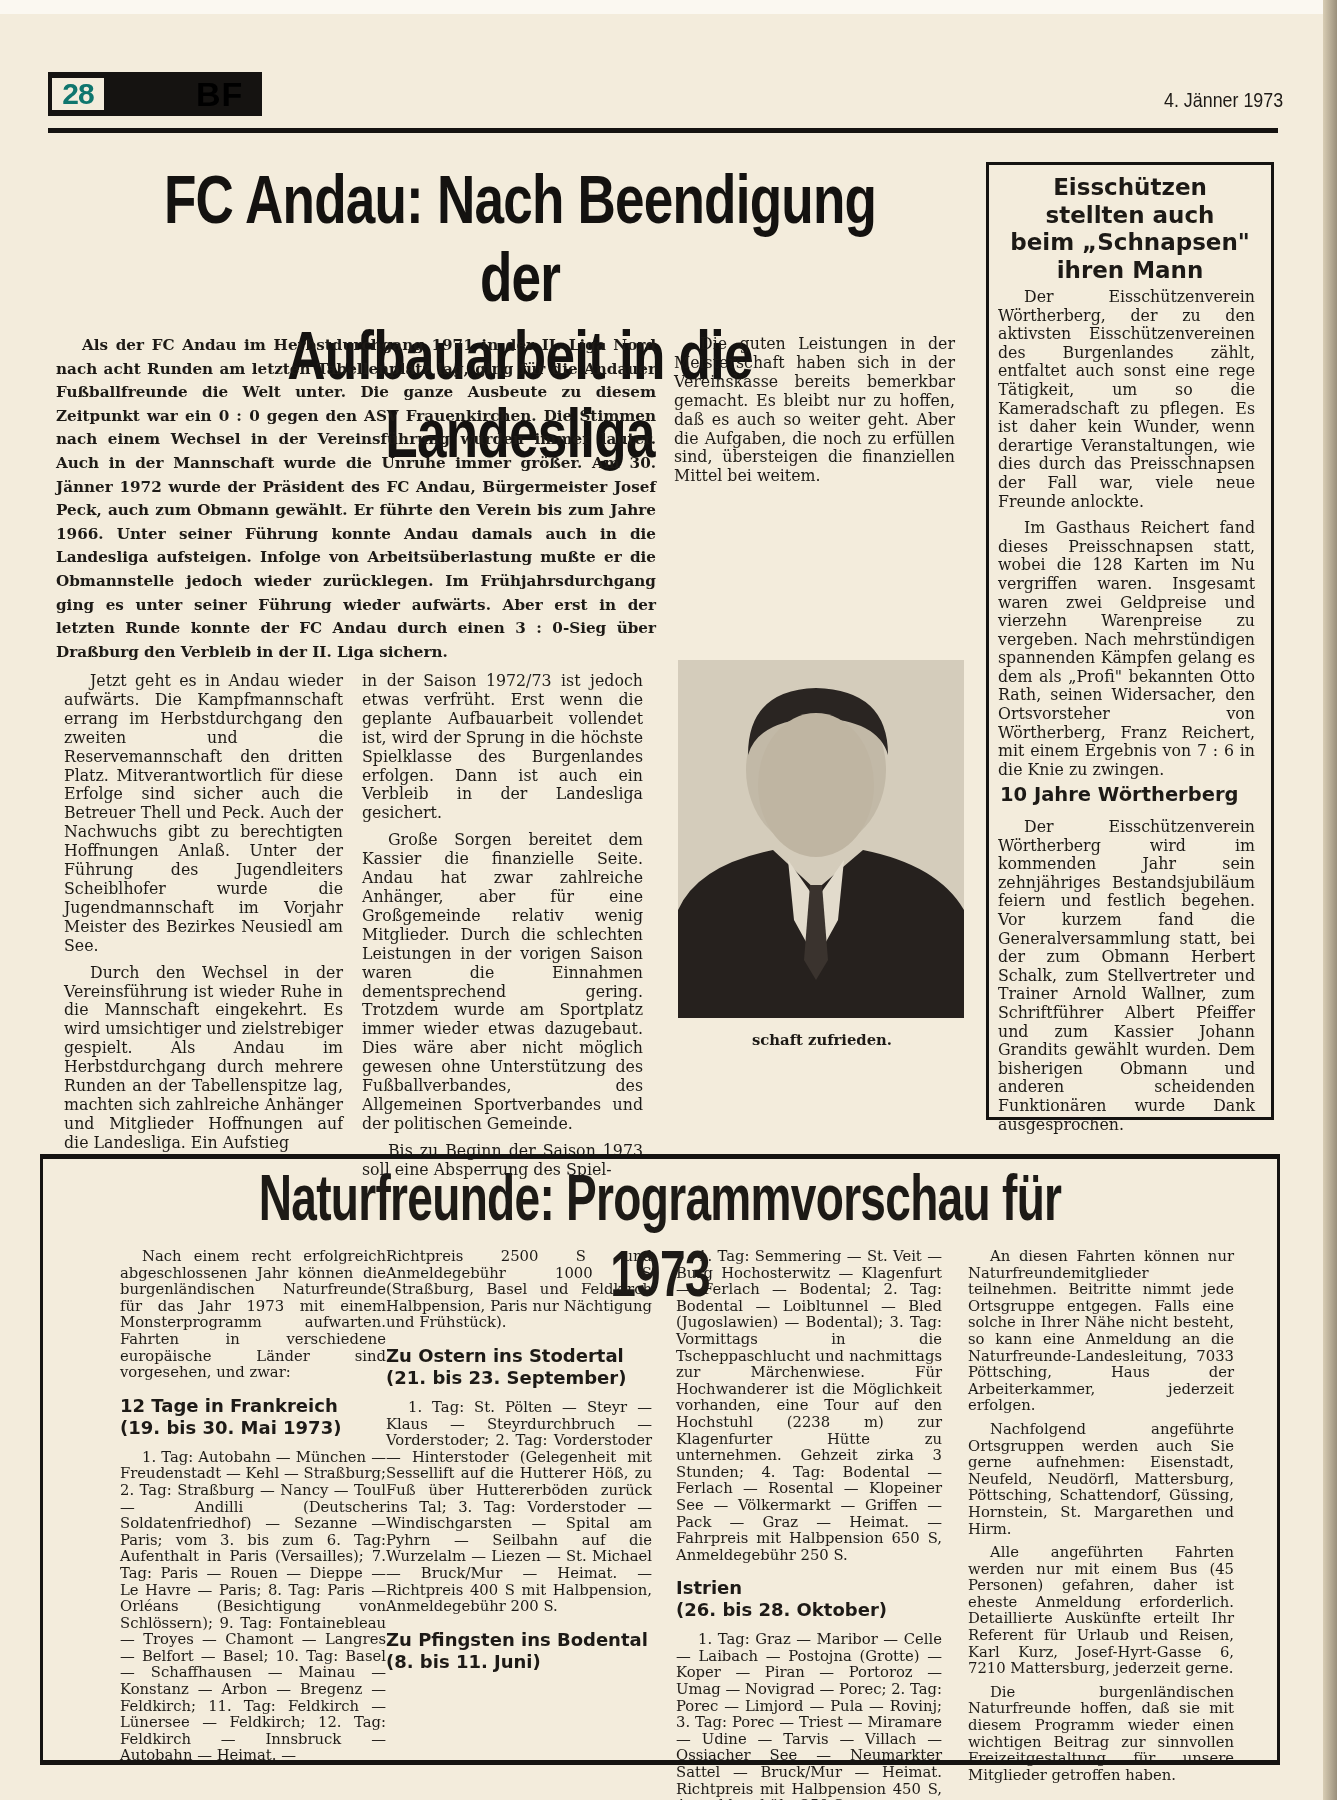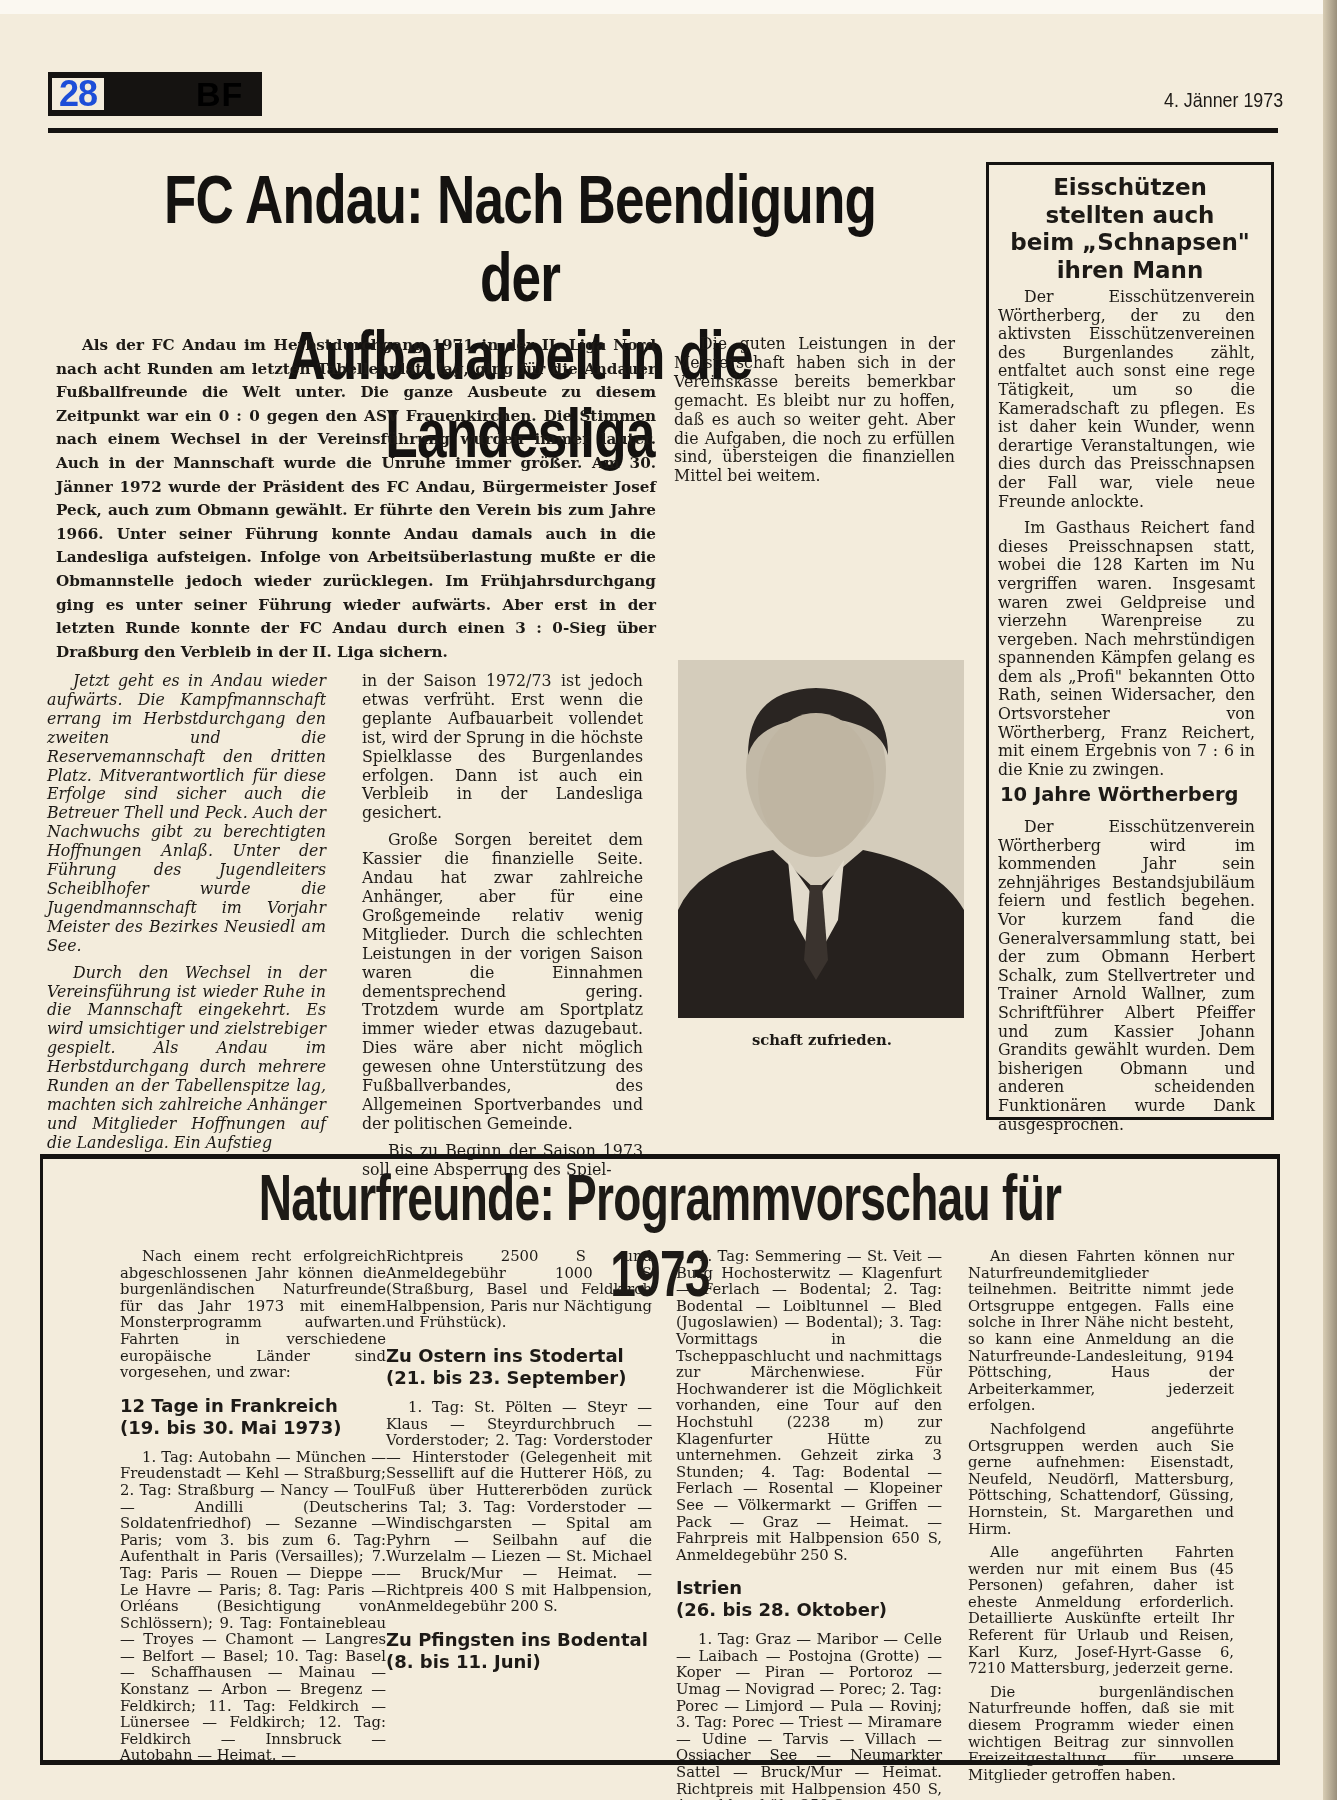--- a/index.html
+++ b/index.html
@@ -8,21 +8,21 @@
     background:#f3ecdc;
     font-family:"DejaVu Serif", serif;
     color:#1d1a16;
   }
   .page-edge { position:absolute; right:0; top:0; width:14px; height:1800px; background:linear-gradient(90deg,#d8cdb4,#9a8f7b); }
   .topshade { position:absolute; left:0; top:0; width:1337px; height:14px; background:#fbf8f1; }
 
   
   .hdr-box { position:absolute; left:48px; top:72px; width:214px; height:44px; background:#151311; }
   .hdr-num { position:absolute; left:50px; top:76px; width:56px; height:36px; background:#f3ecdc; border:2px solid #151311; box-sizing:border-box;
-    font-family:"Liberation Sans", sans-serif; font-weight:bold; font-size:36px; line-height:32px; text-align:center; color:#1d4ed8; letter-spacing:-1px; }
+    font-family:"Liberation Sans", sans-serif; font-weight:bold; font-size:30px; line-height:32px; text-align:center; color:#0f766e; letter-spacing:-1px; }
   .hdr-bf { position:absolute; left:196px; top:76px; font-family:"Liberation Sans", sans-serif; font-weight:bold; font-size:34px; line-height:36px; color:#000000; letter-spacing:1px;}
   .hdr-date { position:absolute; right:54px; top:88px; font-family:"Liberation Sans", sans-serif; font-size:21px; color:#1d1a16; transform:scaleX(0.85); transform-origin:right; }
   .hdr-rule { position:absolute; left:48px; top:128px; width:1230px; height:5px; background:#151311; }
 
   
   .headline { position:absolute; left:60px; top:160px; width:920px; text-align:center;
     font-family:"Liberation Sans", sans-serif; font-weight:bold; font-size:68px; line-height:78px;
     color:#141210; transform:scaleX(0.78); transform-origin:center top; letter-spacing:-1px; }
   .lead { position:absolute; left:56px; top:334px; width:600px; font-weight:bold; font-size:15.2px; line-height:23.6px; text-align:justify; }
   .lead p { margin:0; text-indent:26px; }
@@ -65,21 +65,21 @@
 
 <div class="headline">
   <div>FC Andau: Nach Beendigung der</div>
   <div>Aufbauarbeit in die Landesliga</div>
 </div>
 
 <div class="lead">
   <p>Als der FC Andau im Herbstdurchgang 1971 in der II. Liga Nord nach acht Runden am letzten Tabellenplatz lag, ging für die Andauer Fußballfreunde die Welt unter. Die ganze Ausbeute zu diesem Zeitpunkt war ein 0 : 0 gegen den ASV Frauenkirchen. Die Stimmen nach einem Wechsel in der Vereinsführung wurden immer lauter. Auch in der Mannschaft wurde die Unruhe immer größer. Am 30. Jänner 1972 wurde der Präsident des FC Andau, Bürgermeister Josef Peck, auch zum Obmann gewählt. Er führte den Verein bis zum Jahre 1966. Unter seiner Führung konnte Andau damals auch in die Landesliga aufsteigen. Infolge von Arbeitsüberlastung mußte er die Obmannstelle jedoch wieder zurücklegen. Im Frühjahrsdurchgang ging es unter seiner Führung wieder aufwärts. Aber erst in der letzten Runde konnte der FC Andau durch einen 3 : 0-Sieg über Draßburg den Verbleib in der II. Liga sichern.</p>
 </div>
 
-<div class="col" style="left:47px; top:672px; width:292px;font-style:italic;">
+<div class="col" style="left:64px; top:672px; width:292px;">
   <p>Jetzt geht es in Andau wieder aufwärts. Die Kampfmannschaft errang im Herbstdurchgang den zweiten und die Reservemannschaft den dritten Platz. Mitverantwortlich für diese Erfolge sind sicher auch die Betreuer Thell und Peck. Auch der Nachwuchs gibt zu berechtigten Hoffnungen Anlaß. Unter der Führung des Jugendleiters Scheiblhofer wurde die Jugendmannschaft im Vorjahr Meister des Bezirkes Neusiedl am See.</p>
   <p>Durch den Wechsel in der Vereinsführung ist wieder Ruhe in die Mannschaft eingekehrt. Es wird umsichtiger und zielstrebiger gespielt. Als Andau im Herbstdurchgang durch mehrere Runden an der Tabellenspitze lag, machten sich zahlreiche Anhänger und Mitglieder Hoffnungen auf die Landesliga. Ein Aufstieg</p>
 </div>
 
 <div class="col" style="left:362px; top:672px; width:294px;">
   <p class="cont">in der Saison 1972/73 ist jedoch etwas verfrüht. Erst wenn die geplante Aufbauarbeit vollendet ist, wird der Sprung in die höchste Spielklasse des Burgenlandes erfolgen. Dann ist auch ein Verbleib in der Landesliga gesichert.</p>
   <p>Große Sorgen bereitet dem Kassier die finanzielle Seite. Andau hat zwar zahlreiche Anhänger, aber für eine Großgemeinde relativ wenig Mitglieder. Durch die schlechten Leistungen in der vorigen Saison waren die Einnahmen dementsprechend gering. Trotzdem wurde am Sportplatz immer wieder etwas dazugebaut. Dies wäre aber nicht möglich gewesen ohne Unterstützung des Fußballverbandes, des Allgemeinen Sportverbandes und der politischen Gemeinde.</p>
   <p>Bis zu Beginn der Saison 1973 soll eine Absperrung des Spiel-</p>
 </div>
 
@@ -146,18 +146,18 @@
 <div class="bcol" style="left:676px;">
   <p>1. Tag: Semmering — St. Veit — Burg Hochosterwitz — Klagenfurt — Ferlach — Bodental; 2. Tag: Bodental — Loibltunnel — Bled (Jugoslawien) — Bodental); 3. Tag: Vormittags in die Tscheppaschlucht und nachmittags zur Märchenwiese. Für Hochwanderer ist die Möglichkeit vorhanden, eine Tour auf den Hochstuhl (2238 m) zur Klagenfurter Hütte zu unternehmen. Gehzeit zirka 3 Stunden; 4. Tag: Bodental — Ferlach — Rosental — Klopeiner See — Völkermarkt — Griffen — Pack — Graz — Heimat. — Fahrpreis mit Halbpension 650 S, Anmeldegebühr 250 S.</p>
   <div class="sub">
     <div>Istrien</div>
     <div>(26. bis 28. Oktober)</div>
   </div>
   <p>1. Tag: Graz — Maribor — Celle — Laibach — Postojna (Grotte) — Koper — Piran — Portoroz — Umag — Novigrad — Porec; 2. Tag: Porec — Limjord — Pula — Rovinj; 3. Tag: Porec — Triest — Miramare — Udine — Tarvis — Villach — Ossiacher See — Neumarkter Sattel — Bruck/Mur — Heimat. Richtpreis mit Halbpension 450 S, Anmeldegebühr 250 S.</p>
 </div>
 
 <div class="bcol" style="left:968px;">
-  <p>An diesen Fahrten können nur Naturfreundemitglieder teilnehmen. Beitritte nimmt jede Ortsgruppe entgegen. Falls eine solche in Ihrer Nähe nicht besteht, so kann eine Anmeldung an die Naturfreunde-Landesleitung, 9194 Pöttsching, Haus der Arbeiterkammer, jederzeit erfolgen.</p>
+  <p>An diesen Fahrten können nur Naturfreundemitglieder teilnehmen. Beitritte nimmt jede Ortsgruppe entgegen. Falls eine solche in Ihrer Nähe nicht besteht, so kann eine Anmeldung an die Naturfreunde-Landesleitung, 7033 Pöttsching, Haus der Arbeiterkammer, jederzeit erfolgen.</p>
   <p>Nachfolgend angeführte Ortsgruppen werden auch Sie gerne aufnehmen: Eisenstadt, Neufeld, Neudörfl, Mattersburg, Pöttsching, Schattendorf, Güssing, Hornstein, St. Margarethen und Hirm.</p>
   <p>Alle angeführten Fahrten werden nur mit einem Bus (45 Personen) gefahren, daher ist eheste Anmeldung erforderlich. Detaillierte Auskünfte erteilt Ihr Referent für Urlaub und Reisen, Karl Kurz, Josef-Hyrt-Gasse 6, 7210 Mattersburg, jederzeit gerne.</p>
   <p>Die burgenländischen Naturfreunde hoffen, daß sie mit diesem Programm wieder einen wichtigen Beitrag zur sinnvollen Freizeitgestaltung für unsere Mitglieder getroffen haben.</p>
 </div>
 <div class="btm-rule"></div>
 
 </body></html>

